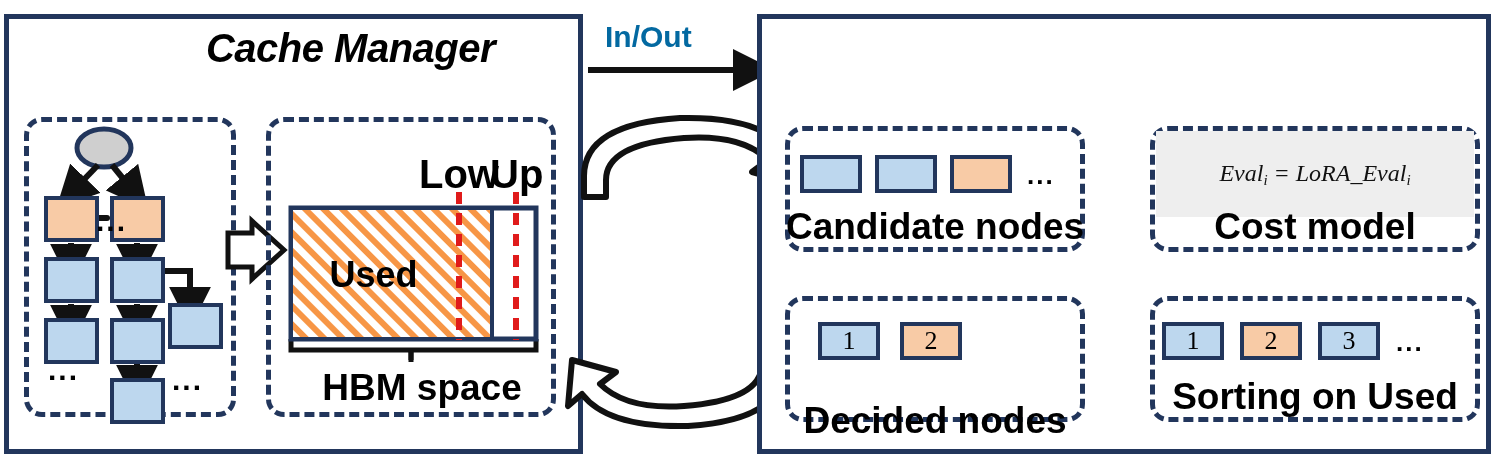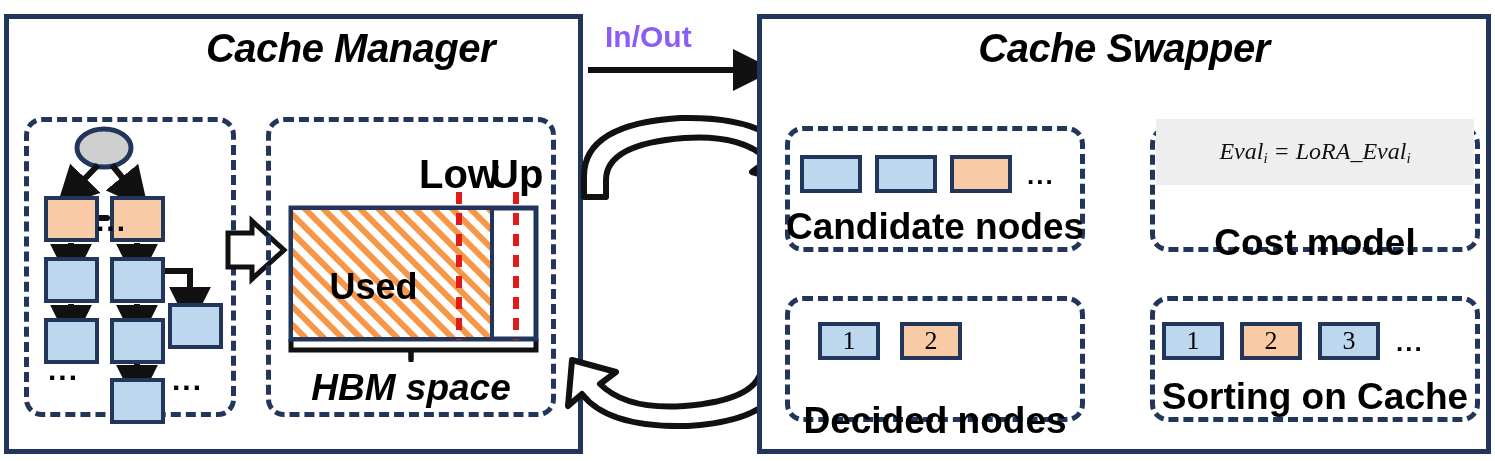--- a/index.html
+++ b/index.html
@@ -14,30 +14,30 @@
 
   .cap{position:absolute;width:100%;text-align:center;font-weight:bold;font-size:37px;color:#000;}
 
   .nodebox{position:absolute;box-sizing:border-box;border:4px solid #22365c;background:#bdd7ee;}
   .nodebox.orange{background:#f8cba6;}
   .nodebox.num{display:flex;align-items:center;justify-content:center;font-size:26px;color:#000;
                font-family:"Liberation Serif",serif;}
 
   .ellipsisTxt{position:absolute;font-size:30px;font-weight:bold;color:#000;letter-spacing:2px;line-height:1;}
 
-  .inout{position:absolute;font-weight:bold;font-size:30px;color:#8b5cf6;}
+  .inout{position:absolute;font-weight:bold;font-size:30px;color:#0369a1;}
 
   svg{position:absolute;left:0;top:0;overflow:visible;}
 
   .formula{position:absolute;background:#eeeeee;display:flex;flex-direction:column;
            align-items:center;justify-content:center;font-family:"Liberation Serif",serif;
            font-style:italic;font-size:24px;color:#111;line-height:1.18;white-space:nowrap;}
   .sub{font-size:15px;vertical-align:-4px;font-style:italic;}
 
-  .usedLabel{position:absolute;font-weight:bold;font-size:36px;color:#000;text-align:center;width:100%;margin-top:12px;}
+  .usedLabel{position:absolute;font-weight:bold;font-size:36px;color:#000;text-align:center;width:100%;}
   .lowup{position:absolute;font-weight:bold;font-size:40px;color:#000;}
 </style>
 </head>
 <body>
 
 <div id="stage">
 
   <div class="panel" style="left:4px;top:14px;width:579px;height:440px;">
   </div>
   <div class="panel-title" style="left:4px;top:26px;width:693px;">Cache Manager</div>
@@ -114,48 +114,47 @@
   <div class="nodebox" style="left:110px;top:378px;width:55px;height:46px;"></div>
 
   <div class="ellipsisTxt" style="left:96px;top:206px;">...</div>
   <div class="ellipsisTxt" style="left:48px;top:355px;">...</div>
   <div class="ellipsisTxt" style="left:172px;top:365px;">...</div>
 
   <div class="dbox" style="left:266px;top:117px;width:290px;height:300px;"></div>
   <div class="lowup" style="left:419px;top:152px;">Low</div>
   <div class="lowup" style="left:490px;top:152px;">Up</div>
   <div class="usedLabel" style="left:291px;top:254px;width:165px;">Used</div>
-  <div class="cap" style="left:266px;top:367px;width:290px;font-style:italic;">HBM space</div>
+  <div class="cap" style="left:277px;top:367px;width:290px;">HBM space</div>
 
   <div class="inout" style="left:605px;top:20px;">In/Out</div>
 
   <div class="panel" style="left:757px;top:14px;width:734px;height:440px;">
   </div>
-  <div class="panel-title" style="left:757px;top:26px;width:734px;">Cache Swapper</div>
 
   <div class="dbox" style="left:785px;top:126px;width:300px;height:126px;"></div>
   <div class="nodebox" style="left:800px;top:155px;width:62px;height:38px;"></div>
   <div class="nodebox" style="left:875px;top:155px;width:62px;height:38px;"></div>
   <div class="nodebox orange" style="left:950px;top:155px;width:62px;height:38px;"></div>
   <div class="ellipsisTxt" style="left:1027px;top:162px;font-size:26px;">...</div>
   <div class="cap" style="left:785px;top:206px;width:300px;">Candidate nodes</div>
 
   <div class="dbox" style="left:1150px;top:126px;width:330px;height:126px;"></div>
-  <div class="formula" style="left:1156px;top:119px;width:318px;height:66px;text-align:center;">
+  <div class="formula" style="left:1156px;top:131px;width:318px;height:86px;text-align:center;">
     <div>
       <span>Eval</span><span class="sub">i</span><span> = </span><span>LoRA_Eval</span><span class="sub">i</span>
     </div>
   </div>
-  <div class="cap" style="left:1150px;top:206px;width:330px;margin-top:16px;">Cost model</div>
+  <div class="cap" style="left:1150px;top:206px;width:330px;">Cost model</div>
 
   <div class="dbox" style="left:785px;top:296px;width:300px;height:126px;"></div>
   <div class="nodebox num" style="left:818px;top:322px;width:62px;height:38px;">1</div>
   <div class="nodebox num orange" style="left:900px;top:322px;width:62px;height:38px;">2</div>
   <div class="cap" style="left:785px;top:400px;width:300px;">Decided nodes</div>
 
   <div class="dbox" style="left:1150px;top:296px;width:330px;height:126px;"></div>
   <div class="nodebox num" style="left:1162px;top:322px;width:62px;height:38px;">1</div>
   <div class="nodebox num orange" style="left:1240px;top:322px;width:62px;height:38px;">2</div>
   <div class="nodebox num" style="left:1318px;top:322px;width:62px;height:38px;">3</div>
   <div class="ellipsisTxt" style="left:1396px;top:329px;font-size:26px;">...</div>
-  <div class="cap" style="left:1150px;top:376px;width:330px;">Sorting on Cache</div>
+  <div class="cap" style="left:1150px;top:376px;width:330px;">Sorting on Used</div>
 
 </div>
 
 </body></html>

